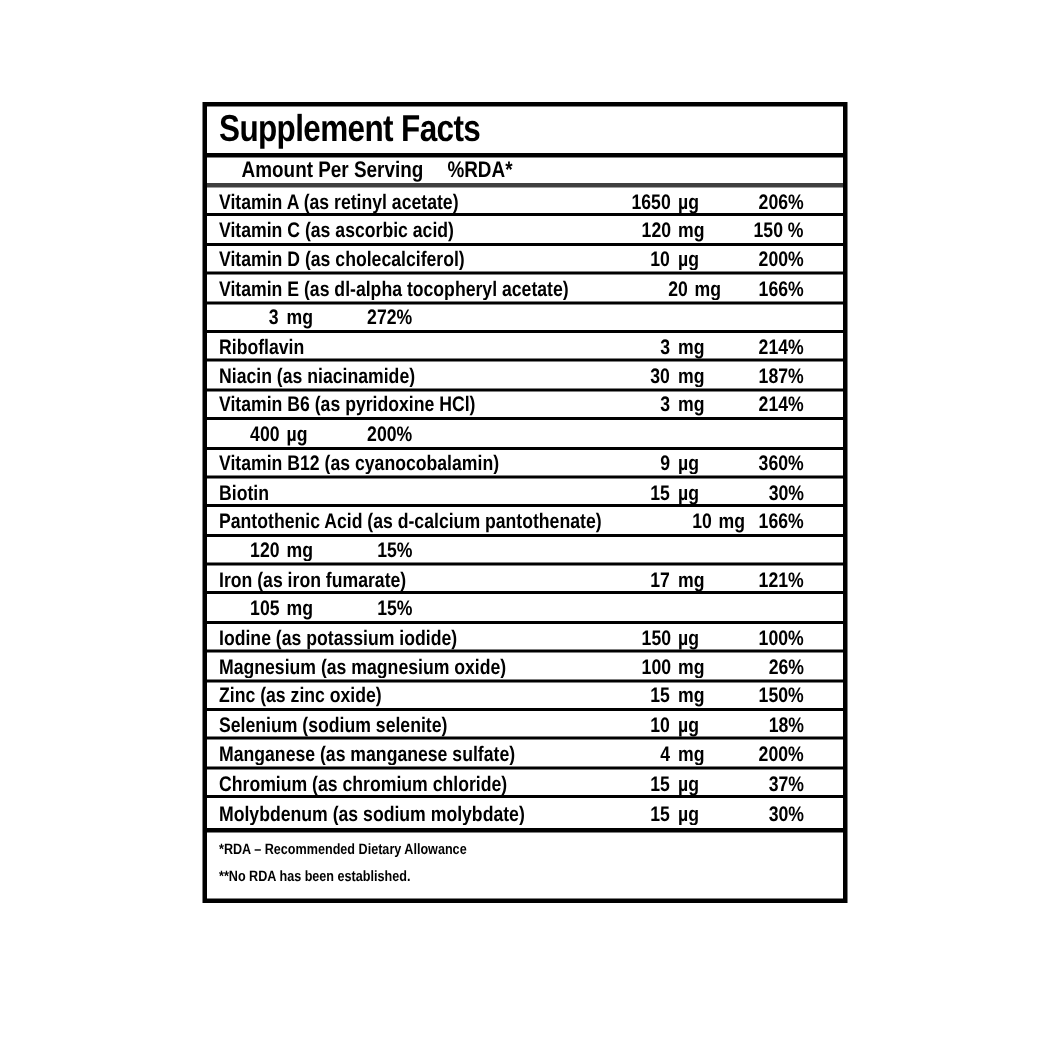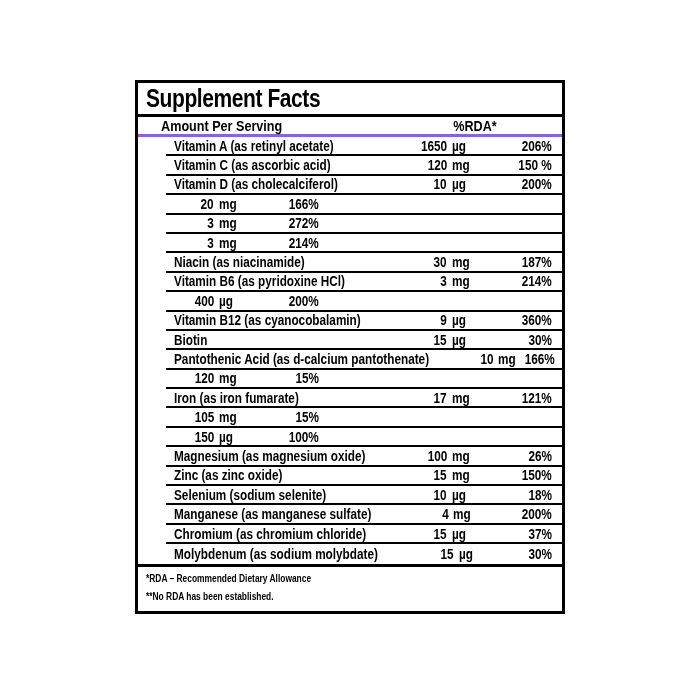--- a/index.html
+++ b/index.html
@@ -12,21 +12,21 @@
     width: 700px;
     height: 700px;
     background: #ffffff;
     font-family: "Liberation Sans", sans-serif;
     color: #000000;
     overflow: hidden;
   }
   .label-box {
     position: absolute;
     left: 135px;
-    top: 80px;
+    top: 68px;
     width: 430px;
     box-sizing: border-box;
     border: 3px solid #000000;
     background: #ffffff;
     font-weight: bold;
   }
   
   .cond   { display: inline-block; white-space: nowrap; transform: scaleX(0.84); transform-origin: 0 50%; }
   .cond-r { display: inline-block; white-space: nowrap; transform: scaleX(0.84); transform-origin: 100% 50%; }
 
@@ -39,45 +39,44 @@
     line-height: 25px;
     letter-spacing: -0.5px;
   }
   .serving-line {
     font-size: 15px;
     line-height: 17px;
     display: flex;
   }
   .col-header {
     display: flex;
-    justify-content: space-between;
+    justify-content: flex-start;
     align-items: center;
     gap: 8px;
     padding: 1px 65px 1px 0;
     font-size: 15px;
     line-height: 15px;
-    border-bottom: 3px solid #8b5cf6;
+    border-bottom: 3px solid #404040;
   }
   .rows { width: 100%; }
   .row {
     display: flex;
     align-items: center;
     box-sizing: border-box;
     height: 19.4px;
     padding-left: 8px;
     border-bottom: 2px solid #000000;
     font-size: 14px;
     line-height: 16px;
-    margin-left: 28px;
   }
   .row:last-child { border-bottom: none; }
   .c-name { flex: 1; text-align: left; overflow: visible; }
   .c-amt  { width: 40px; text-align: right; text-decoration: underline; }
   .c-unit { width: 30px; margin-left: 5px; text-align: left; }
-  .c-pct  { width: 80px; box-sizing: border-box; padding-right: 10px; text-align: right; }
+  .c-pct  { width: 80px; box-sizing: border-box; padding-right: 26px; text-align: right; }
   .c-amt .cond-r, .c-pct .cond-r { max-width: none; }
 
   .footnotes {
     border-top: 3px solid #000000;
     padding: 3px 8px 5px 8px;
     font-size: 10px;
   }
   .fn-line {
     line-height: 18px;
     transform: scaleX(0.84);
@@ -118,32 +117,34 @@
   </div>
 
   <div class="row">
     <span class="c-name"><span class="cond">Vitamin D (as cholecalciferol)</span></span>
     <span class="c-amt"><span class="cond-r">10</span></span>
     <span class="c-unit"><span class="cond">µg</span></span>
     <span class="c-pct"><span class="cond-r">200%</span></span>
   </div>
 
   <div class="row">
+    <span class="c-name"><span class="cond">Vitamin E (as dl-alpha tocopheryl acetate)</span></span>
     <span class="c-amt"><span class="cond-r">20</span></span>
     <span class="c-unit"><span class="cond">mg</span></span>
     <span class="c-pct"><span class="cond-r">166%</span></span>
   </div>
 
   <div class="row">
     <span class="c-amt"><span class="cond-r">3</span></span>
     <span class="c-unit"><span class="cond">mg</span></span>
     <span class="c-pct"><span class="cond-r">272%</span></span>
   </div>
 
   <div class="row">
+    <span class="c-name"><span class="cond">Riboflavin</span></span>
     <span class="c-amt"><span class="cond-r">3</span></span>
     <span class="c-unit"><span class="cond">mg</span></span>
     <span class="c-pct"><span class="cond-r">214%</span></span>
   </div>
 
   <div class="row">
     <span class="c-name"><span class="cond">Niacin (as niacinamide)</span></span>
     <span class="c-amt"><span class="cond-r">30</span></span>
     <span class="c-unit"><span class="cond">mg</span></span>
     <span class="c-pct"><span class="cond-r">187%</span></span>
@@ -196,20 +197,21 @@
     <span class="c-pct"><span class="cond-r">121%</span></span>
   </div>
 
   <div class="row">
     <span class="c-amt"><span class="cond-r">105</span></span>
     <span class="c-unit"><span class="cond">mg</span></span>
     <span class="c-pct"><span class="cond-r">15%</span></span>
   </div>
 
   <div class="row">
+    <span class="c-name"><span class="cond">Iodine (as potassium iodide)</span></span>
     <span class="c-amt"><span class="cond-r">150</span></span>
     <span class="c-unit"><span class="cond">µg</span></span>
     <span class="c-pct"><span class="cond-r">100%</span></span>
   </div>
 
   <div class="row">
     <span class="c-name"><span class="cond">Magnesium (as magnesium oxide)</span></span>
     <span class="c-amt"><span class="cond-r">100</span></span>
     <span class="c-unit"><span class="cond">mg</span></span>
     <span class="c-pct"><span class="cond-r">26%</span></span>

